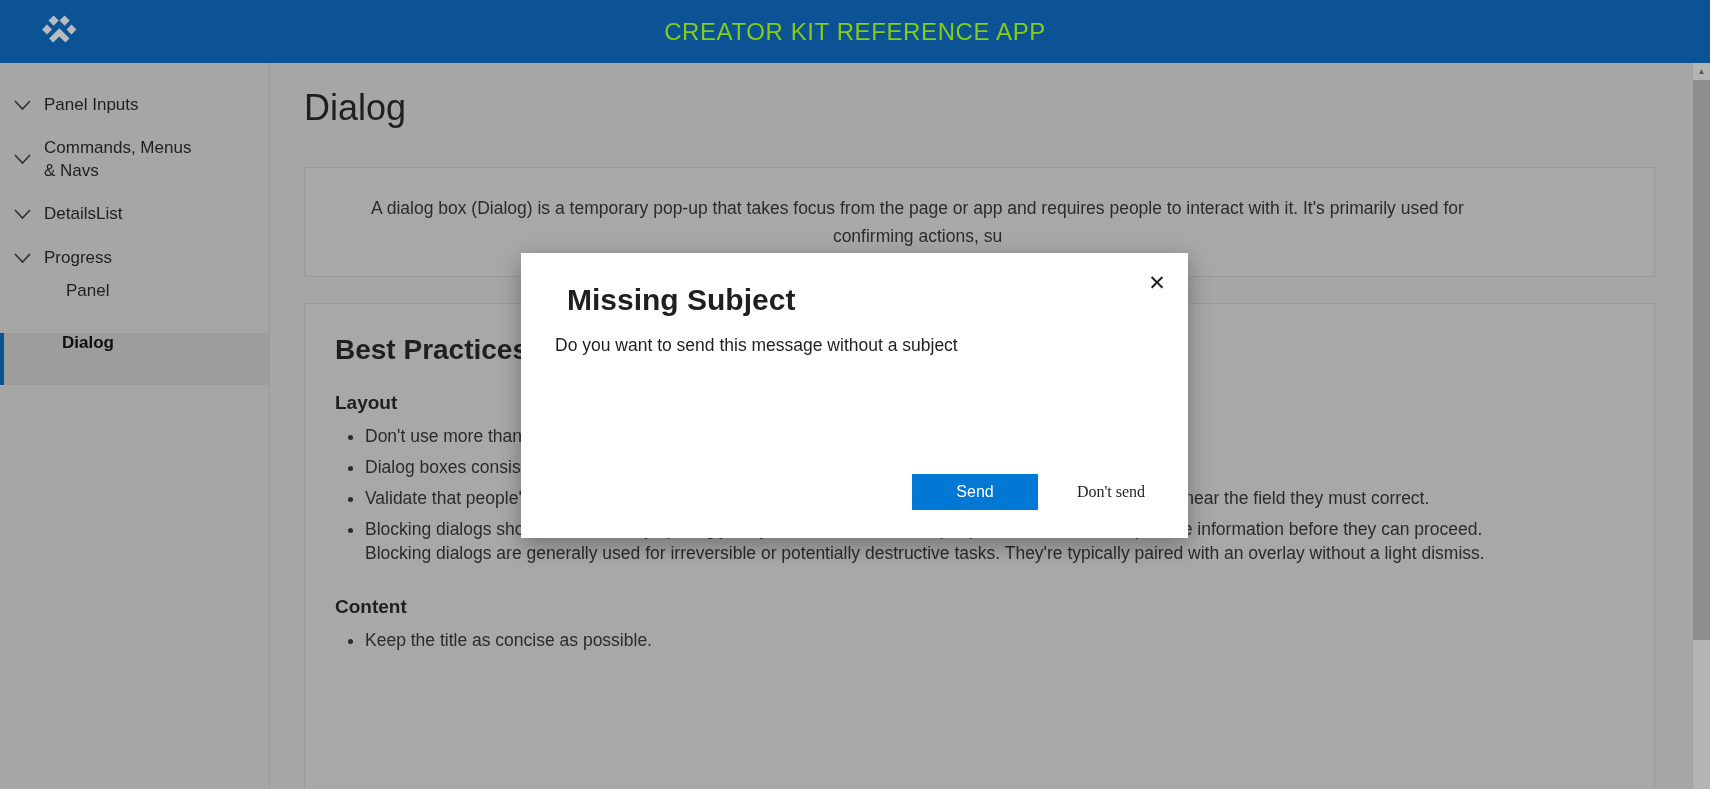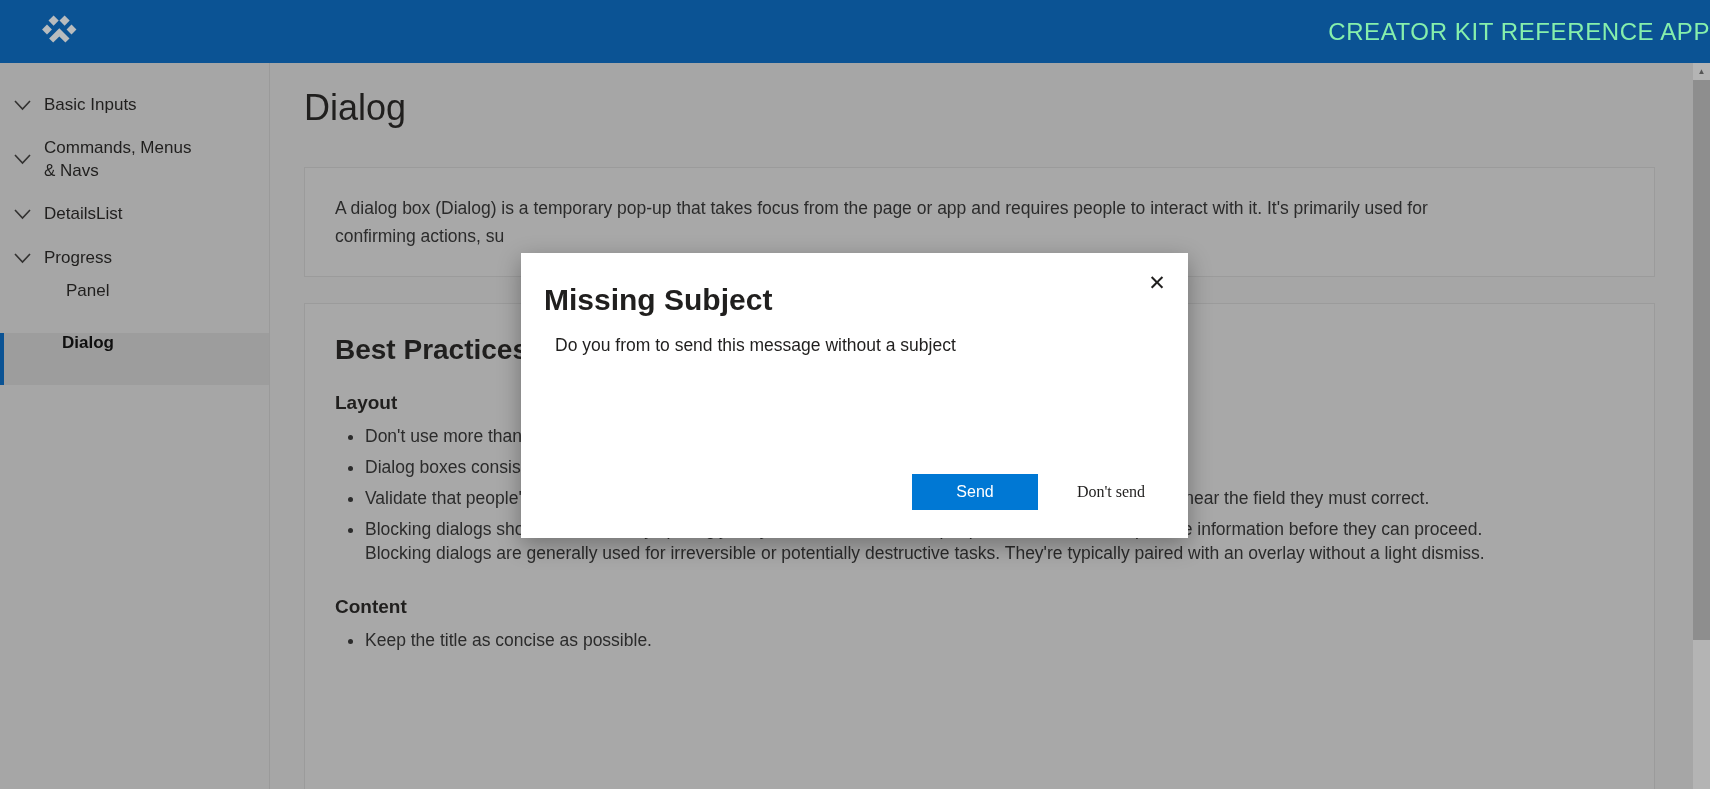--- a/index.html
+++ b/index.html
@@ -20,22 +20,22 @@
     background: #0b5394;
     display: flex; align-items: center;
   }
   .logo {
     position: absolute; left: 40px; top: 12px;
     width: 40px; height: 40px;
     display: flex; align-items: center; justify-content: center;
   }
   .header-title {
     width: 100%;
-    text-align: right;
-    color: #86efac;
+    text-align: center;
+    color: #84cc16;
     font-size: 24px;
     letter-spacing: 0.6px;
     font-weight: 400;
   }
 
   
   .sidebar {
     position: absolute; left: 0; top: 63px;
     width: 270px; height: 726px;
     background: #a6a6a6;
@@ -88,20 +88,21 @@
   }
   .card {
     margin: 38px 40px 0 34px;
     border: 1px solid #9b9b9b;
     background: rgba(255,255,255,0.03);
     padding: 26px 30px;
   }
   .desc {
     font-size: 17.5px; color: #2b2b2b; line-height: 1.6;
     max-width: 1165px;
+    text-align: center;
   }
   .card2 {
     margin: 26px 40px 0 34px;
     border: 1px solid #9b9b9b;
     background: rgba(255,255,255,0.03);
     padding: 26px 30px 40px 30px;
     height: 520px;
   }
   .h2 { font-size: 28px; font-weight: 600; color: #201f1e; margin: 4px 0 26px 0; }
   .h3 { font-size: 19px; font-weight: 700; color: #201f1e; margin: 22px 0 10px 0; }
@@ -140,21 +141,21 @@
   .dlg-close {
     position: absolute; right: 10px; top: 8px;
     width: 42px; height: 42px;
     display: flex; align-items: center; justify-content: center;
     background: transparent; border: none;
     color: #201f1e; font-size: 21px;
     cursor: pointer; line-height: 1;
     font-family: "Liberation Sans", sans-serif;
   }
   .dlg-title {
-    margin: 30px 0 0 23px;
+    margin: 30px 0 0 46px;
     font-size: 30px; font-weight: 600; color: #201f1e;
   }
   .dlg-sub {
     margin: 18px 34px 0 34px;
     font-size: 17.5px; color: #201f1e;
   }
   .dlg-footer {
     position: absolute; right: 14px; bottom: 28px;
     display: flex; align-items: flex-end; gap: 10px;
   }
@@ -194,21 +195,21 @@
   </div>
 
   <div class="sidebar">
 
     <div class="nav-group">
       <span class="chev">
         <svg width="17" height="11" viewBox="0 0 17 11">
             <path d="M1 1 L8.5 9 L16 1" stroke="#323130" stroke-width="1.6" fill="none"></path>
           </svg>
       </span>
-      <span class="nav-label">Basic Inputs</span>
+      <span class="nav-label">Panel Inputs</span>
     </div>
 
     <div class="nav-group">
       <span class="chev">
         <svg width="17" height="11" viewBox="0 0 17 11">
             <path d="M1 1 L8.5 9 L16 1" stroke="#323130" stroke-width="1.6" fill="none"></path>
           </svg>
       </span>
       <span class="nav-label" style="max-width:180px">Commands, Menus &amp; Navs</span>
     </div>
@@ -270,20 +271,20 @@
   </div>
 
   <div class="scrollbar">
     <div class="sb-arrow">▲</div>
     <div class="sb-thumb"></div>
   </div>
 
   <div class="dialog">
     <button class="dlg-close">✕</button>
     <div class="dlg-title">Missing Subject</div>
-    <div class="dlg-sub">Do you from to send this message without a subject</div>
+    <div class="dlg-sub">Do you want to send this message without a subject</div>
     <div class="dlg-footer">
       <button class="btn-primary">Send</button>
       <button class="btn-default">Don't send</button>
     </div>
   </div>
 
 </div>
 
 </body></html>

